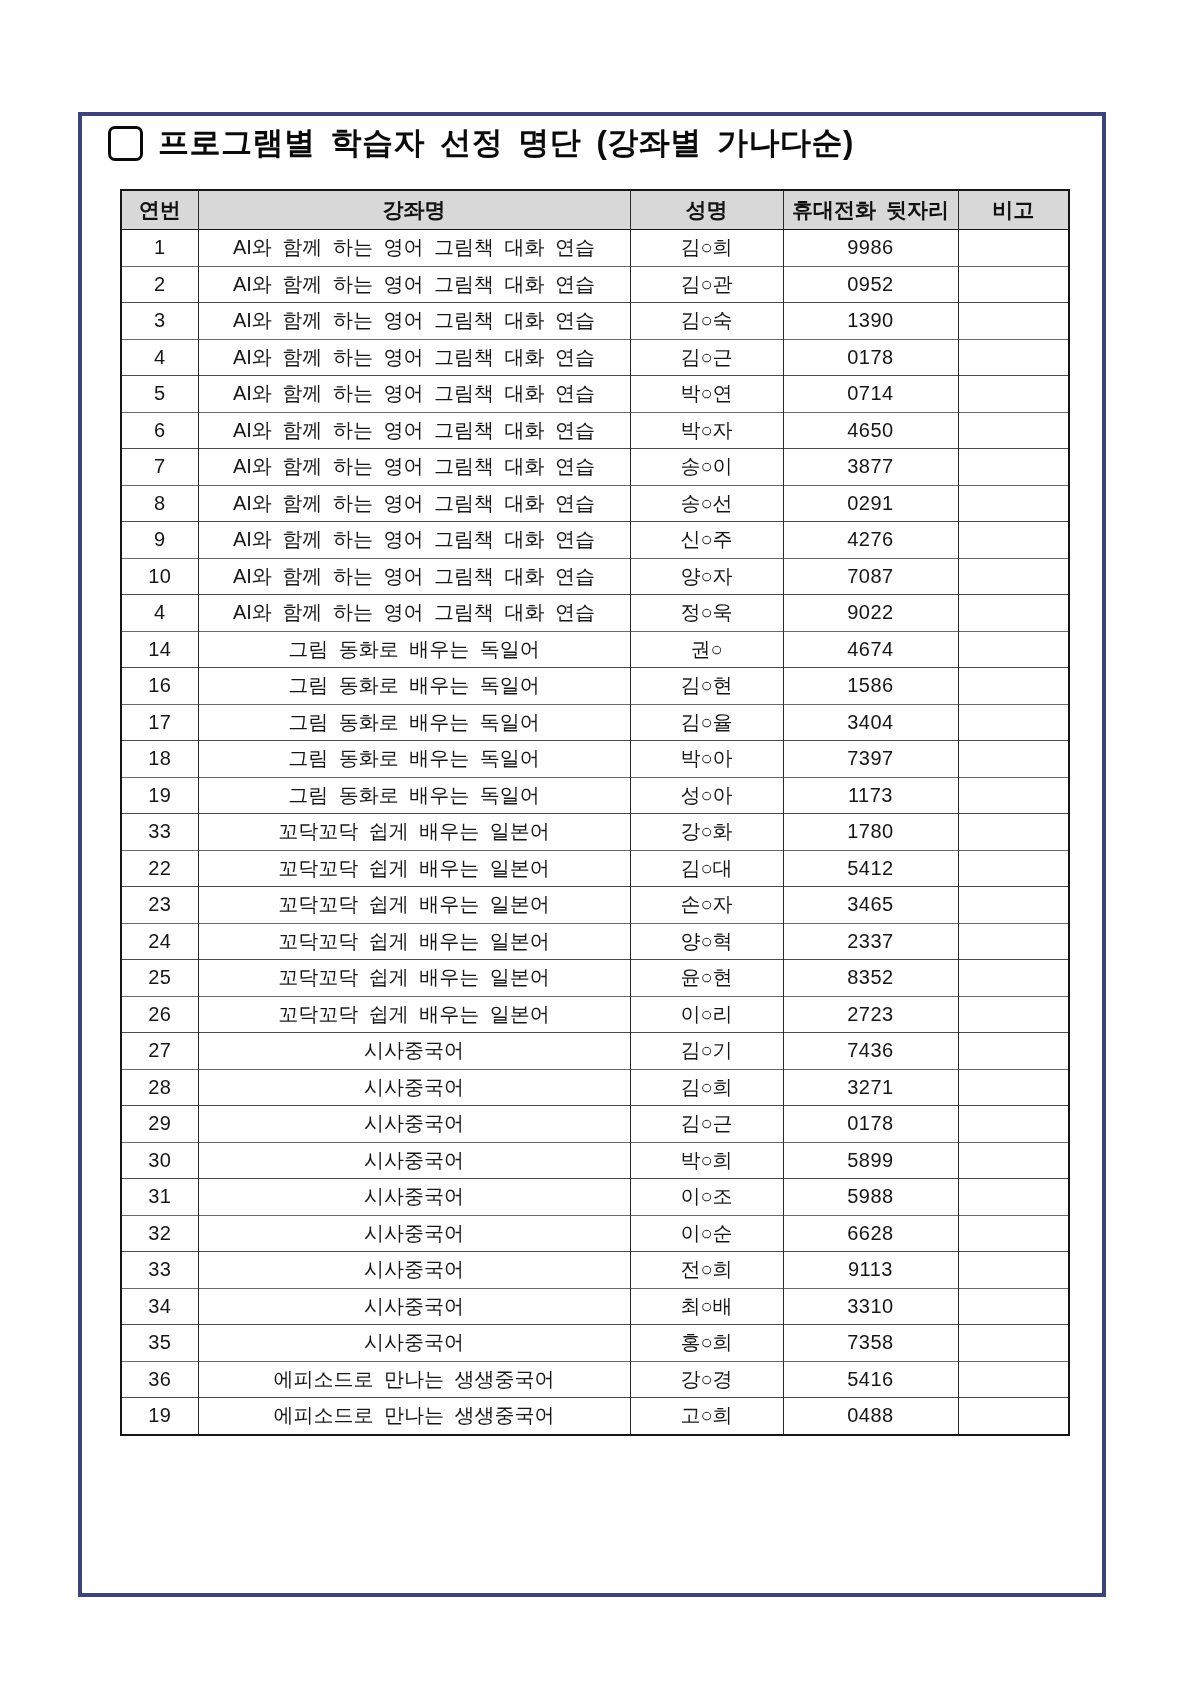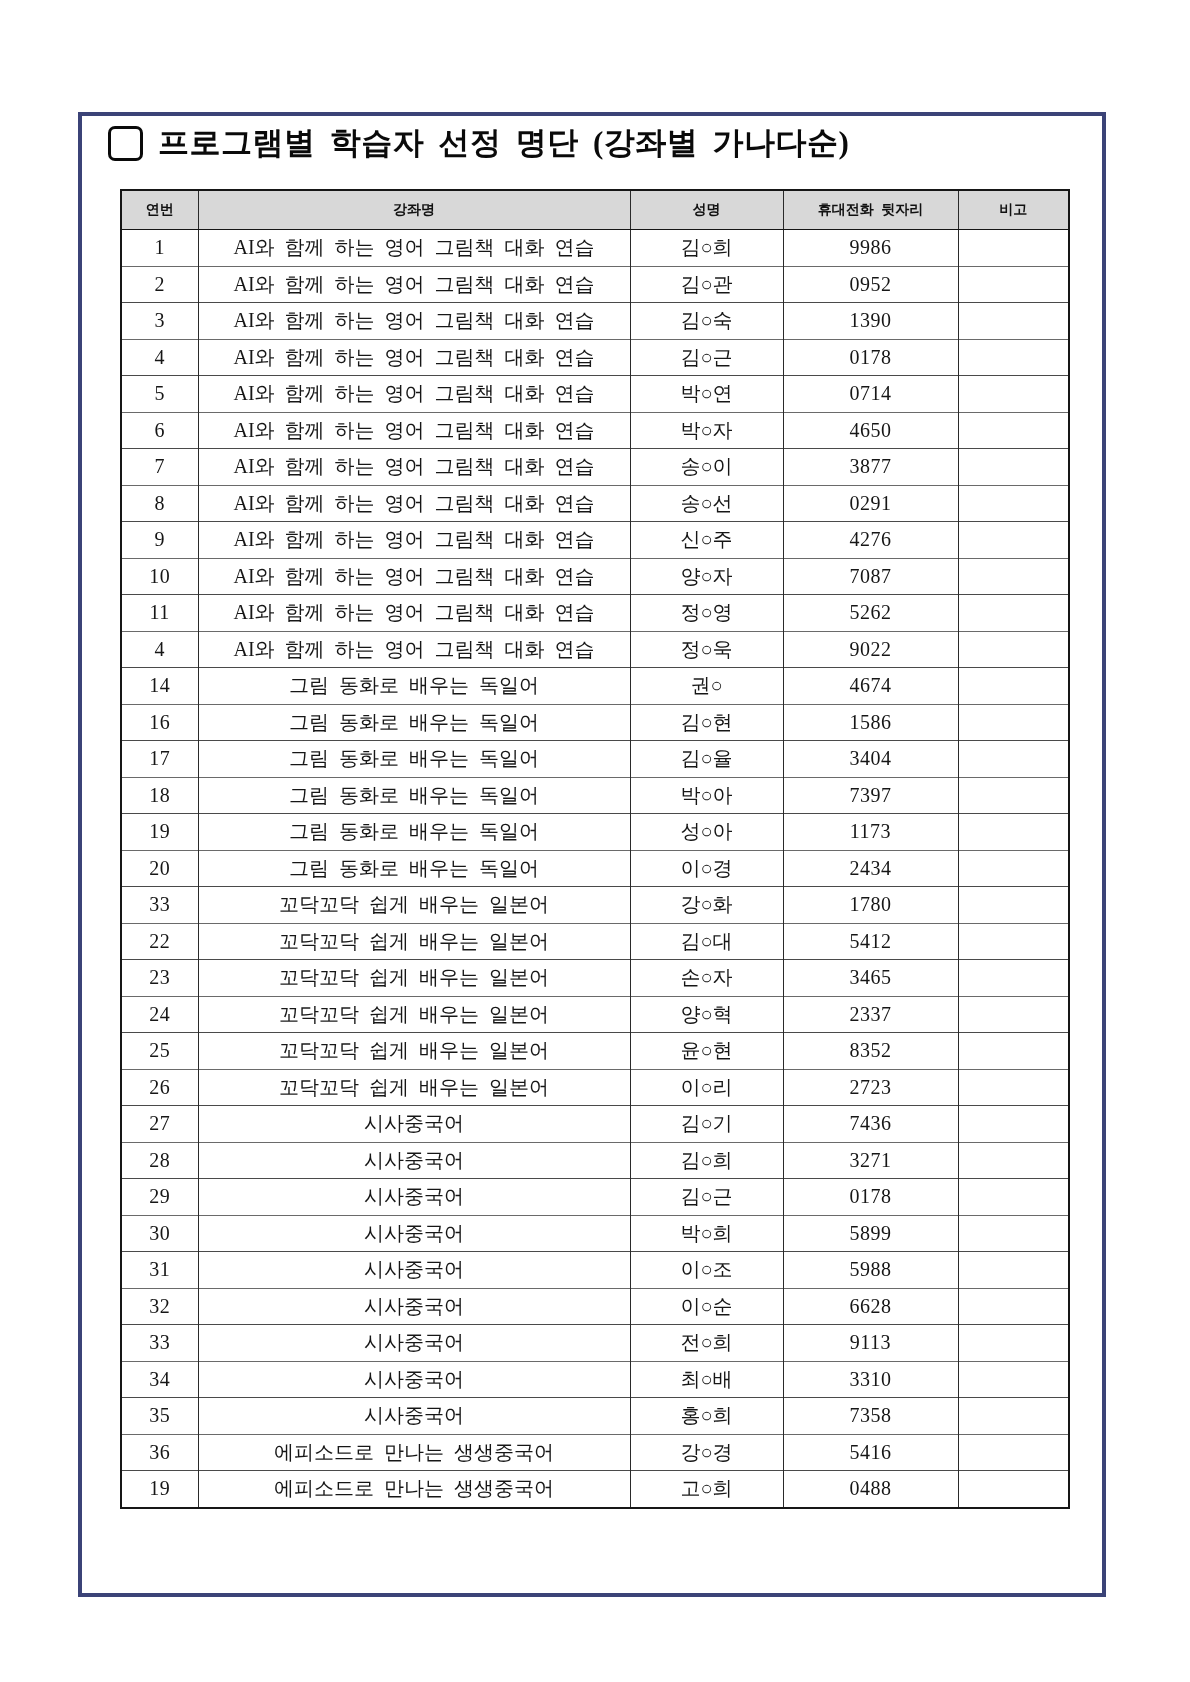--- a/index.html
+++ b/index.html
@@ -3,21 +3,20 @@
 <meta charset="utf-8">
 <style>
   html, body { margin: 0; padding: 0; background: #ffffff; }
   body { font-family: "Liberation Sans", sans-serif; color: #111; }
   #page {
     position: relative;
     width: 1190px;
     height: 1682px;
     background: #ffffff;
     overflow: hidden;
-    font-family: Liberation Serif, serif;
   }
   .page-border {
     position: absolute;
     left: 78px; top: 112px;
     width: 1020px; height: 1477px;
     border: 4px solid #3b4377;
     background: #ffffff;
   }
   .title-row {
     position: absolute;
@@ -46,21 +45,21 @@
     left: 120px; top: 189px;
     width: 948px;
     border-collapse: collapse;
     table-layout: fixed;
     border: 2px solid #161616;
     font-size: 20px;
   }
   table.list th {
     background: #d8d8d8;
     height: 38px;
-    font-size: 14px;
+    font-size: 21px;
     font-weight: 600;
     border-left: 1.5px solid #2a2a2a;
     border-right: 1.5px solid #2a2a2a;
     border-bottom: 1.8px solid #161616;
     text-align: center;
     padding: 0 2px;
     word-spacing: 4px;
   }
   table.list td {
     height: 35.5px;
@@ -179,27 +178,20 @@
     </tr>
 
     <tr>
       <td class="cell-no">10</td>
       <td class="cell-course">AI와 함께 하는 영어 그림책 대화 연습</td>
       <td class="cell-name">양○자</td>
       <td class="cell-phone">7087</td>
       <td class="cell-note"></td>
     </tr>
 
-    <tr>
-      <td class="cell-no">11</td>
-      <td class="cell-course">AI와 함께 하는 영어 그림책 대화 연습</td>
-      <td class="cell-name">정○영</td>
-      <td class="cell-phone">5262</td>
-      <td class="cell-note"></td>
-    </tr>
 
     <tr>
       <td class="cell-no">4</td>
       <td class="cell-course">AI와 함께 하는 영어 그림책 대화 연습</td>
       <td class="cell-name">정○욱</td>
       <td class="cell-phone">9022</td>
       <td class="cell-note"></td>
     </tr>
 
 
@@ -237,27 +229,20 @@
     </tr>
 
     <tr>
       <td class="cell-no">19</td>
       <td class="cell-course">그림 동화로 배우는 독일어</td>
       <td class="cell-name">성○아</td>
       <td class="cell-phone">1173</td>
       <td class="cell-note"></td>
     </tr>
 
-    <tr>
-      <td class="cell-no">20</td>
-      <td class="cell-course">그림 동화로 배우는 독일어</td>
-      <td class="cell-name">이○경</td>
-      <td class="cell-phone">2434</td>
-      <td class="cell-note"></td>
-    </tr>
 
     <tr>
       <td class="cell-no">33</td>
       <td class="cell-course">꼬닥꼬닥 쉽게 배우는 일본어</td>
       <td class="cell-name">강○화</td>
       <td class="cell-phone">1780</td>
       <td class="cell-note"></td>
     </tr>
 
     <tr>

